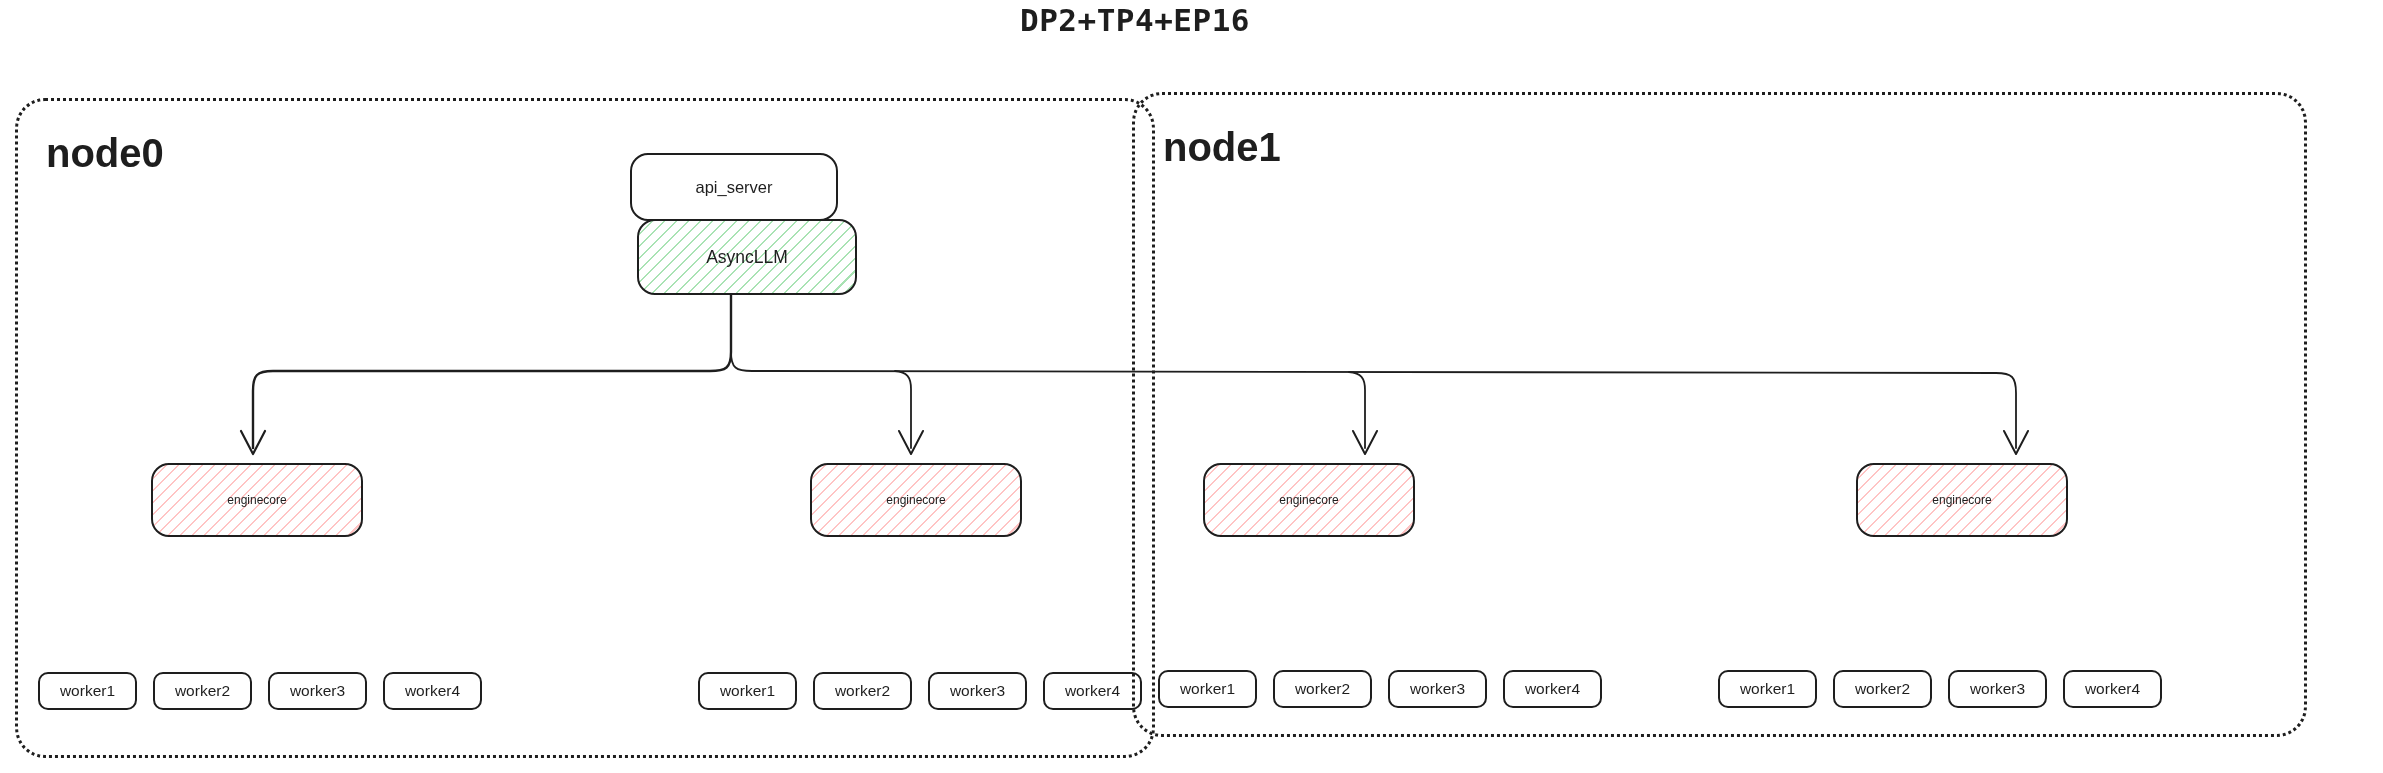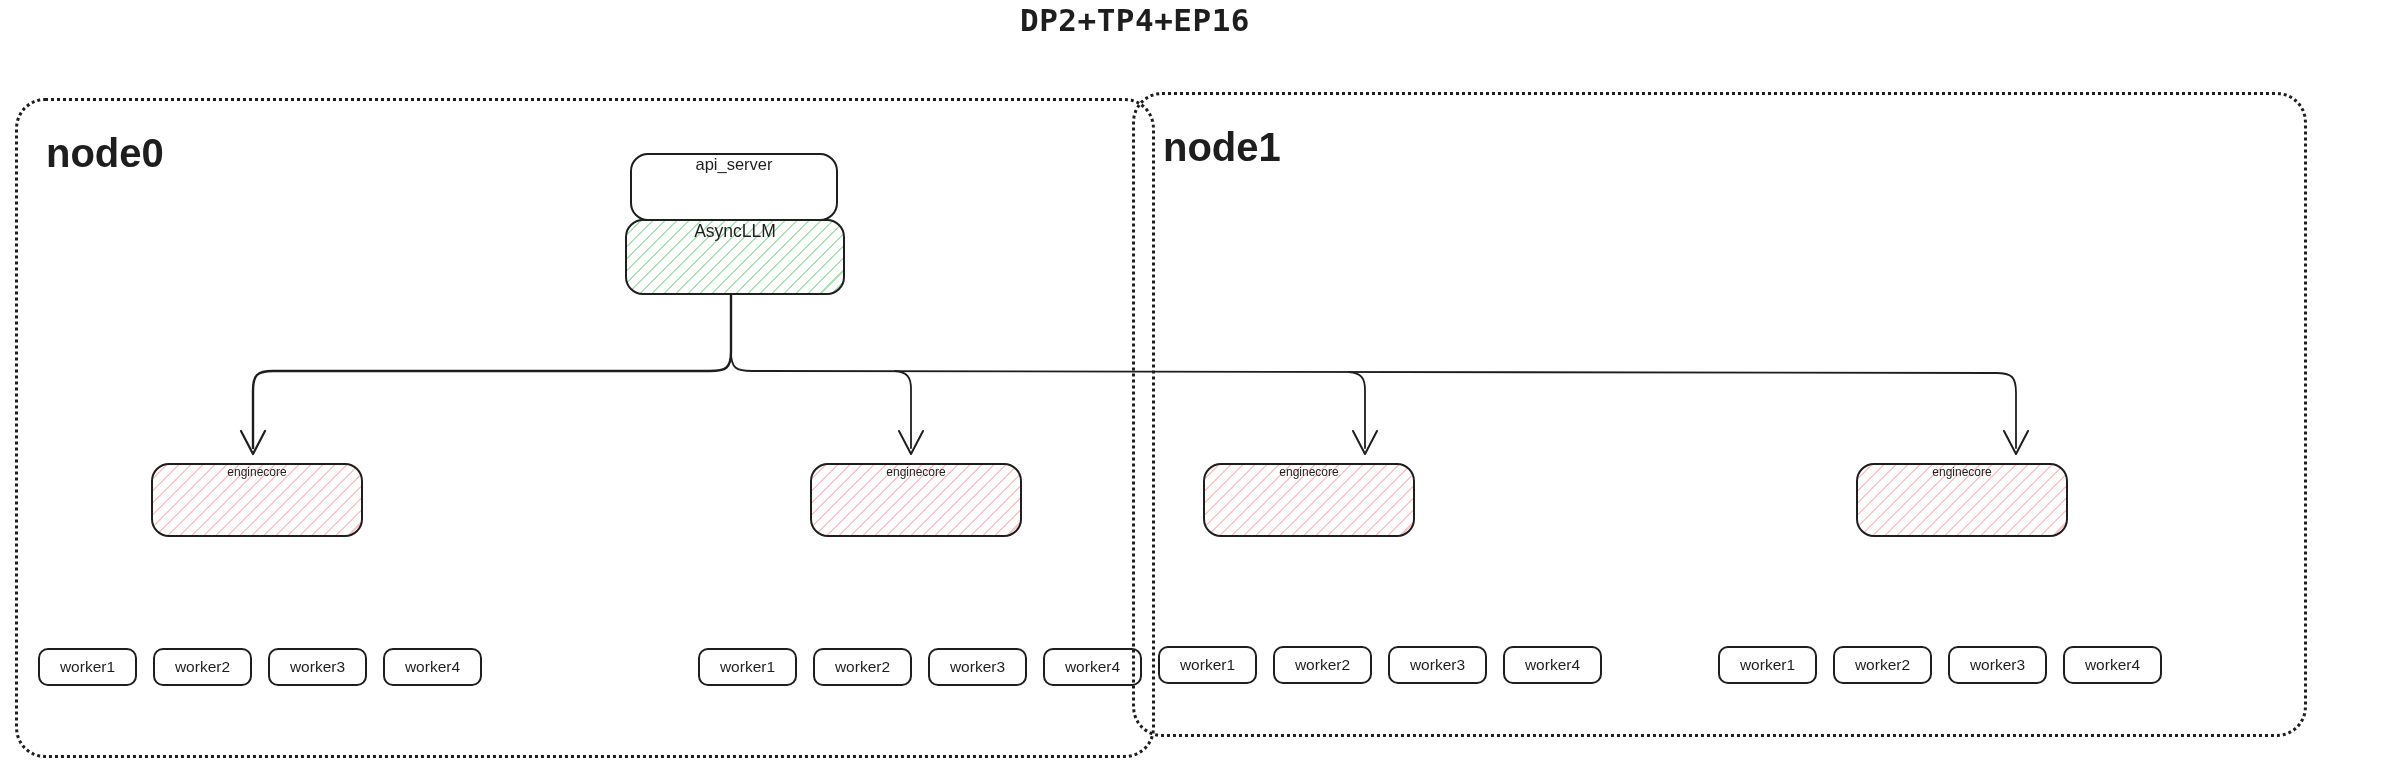--- a/index.html
+++ b/index.html
@@ -31,29 +31,30 @@
     position:absolute;
     left:28px;top:30px;
     font-family:Liberation Sans, sans-serif;
     font-size:40px;font-weight:600;
   }
   .box{
     position:absolute;
     box-sizing:border-box;
     border:2.5px solid #1e1e1e;
     background:#ffffff;
-    display:flex;align-items:flex-start;justify-content:center;
+    display:flex;align-items:center;justify-content:center;
     font-size:16.5px;
     white-space:nowrap;
   }
   .pill{border-radius:18px;}
   .hatch-green{
     background-image:repeating-linear-gradient(135deg,
       rgba(64,192,87,0.45) 0px, rgba(64,192,87,0.45) 1.8px,
       transparent 1.8px, transparent 8.5px);
+    margin-left:12px;
   }
   .hatch-red{
     background-image:repeating-linear-gradient(135deg,
       rgba(255,107,107,0.40) 0px, rgba(255,107,107,0.40) 1.8px,
       transparent 1.8px, transparent 8.5px);
   }
   .api-server{left:612px;top:52px;width:208px;height:68px;z-index:2;}
   .async-llm{left:607px;top:118px;width:220px;height:76px;font-size:17.5px;z-index:2;}
   .enginecore{width:212px;height:74px;font-size:12px;}
   .ec-0-0{left:133px;top:362px;}
@@ -71,20 +72,21 @@
   .worker{
     position:relative;
     box-sizing:border-box;
     width:99px;height:38px;
     border:2.5px solid #1e1e1e;
     border-radius:10px;
     background:#fff;
     display:flex;align-items:center;justify-content:center;
     font-size:15.5px;
     white-space:nowrap;
+    margin-top:24px;
   }
   .arrows{
     position:absolute;left:0;top:0;width:2383px;height:773px;
     pointer-events:none;z-index:1;
   }
 </style>
 </head>
 <body>
 
 <div class="canvas">

